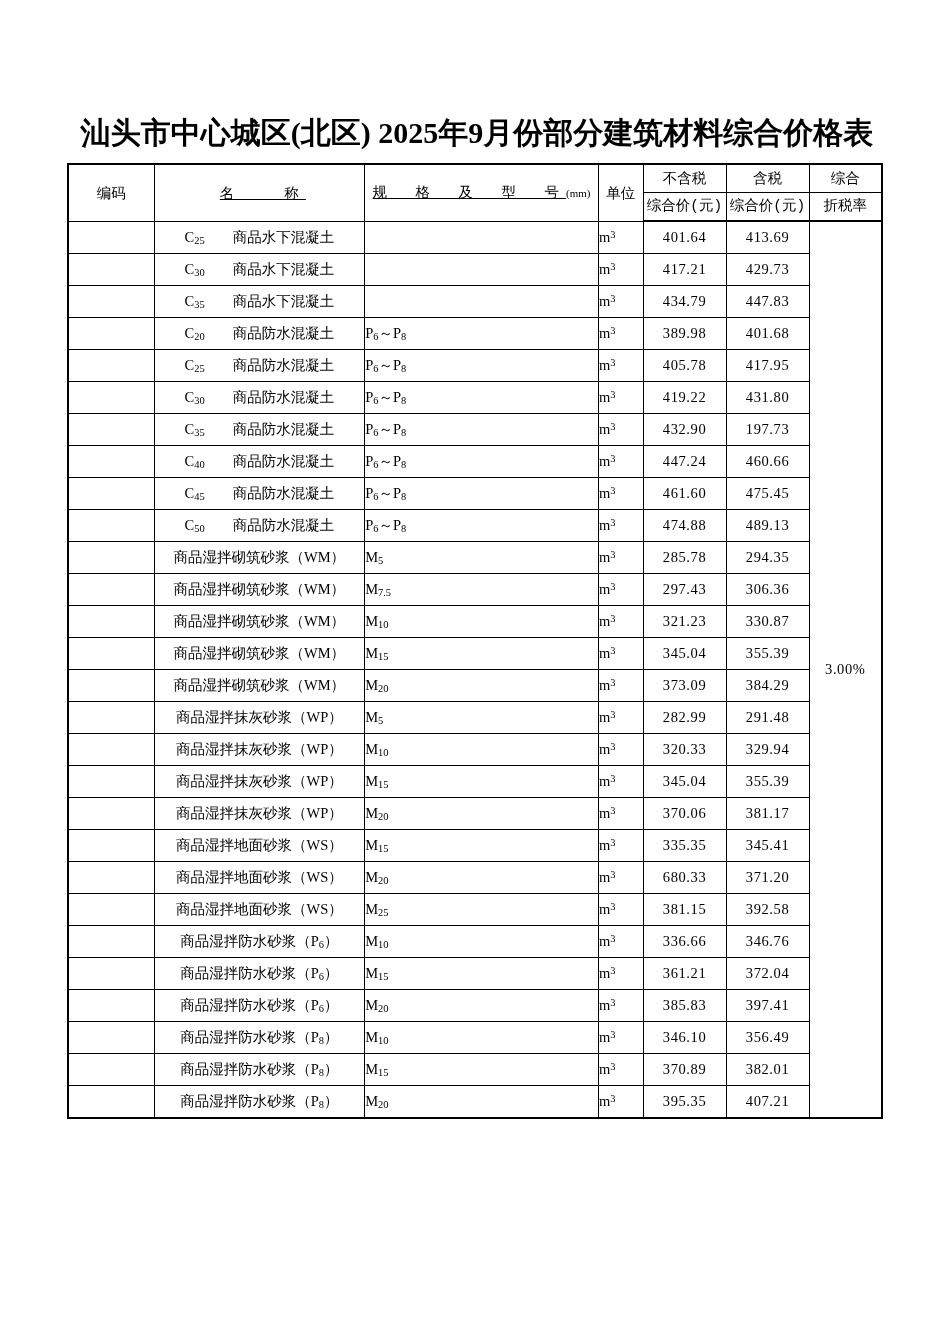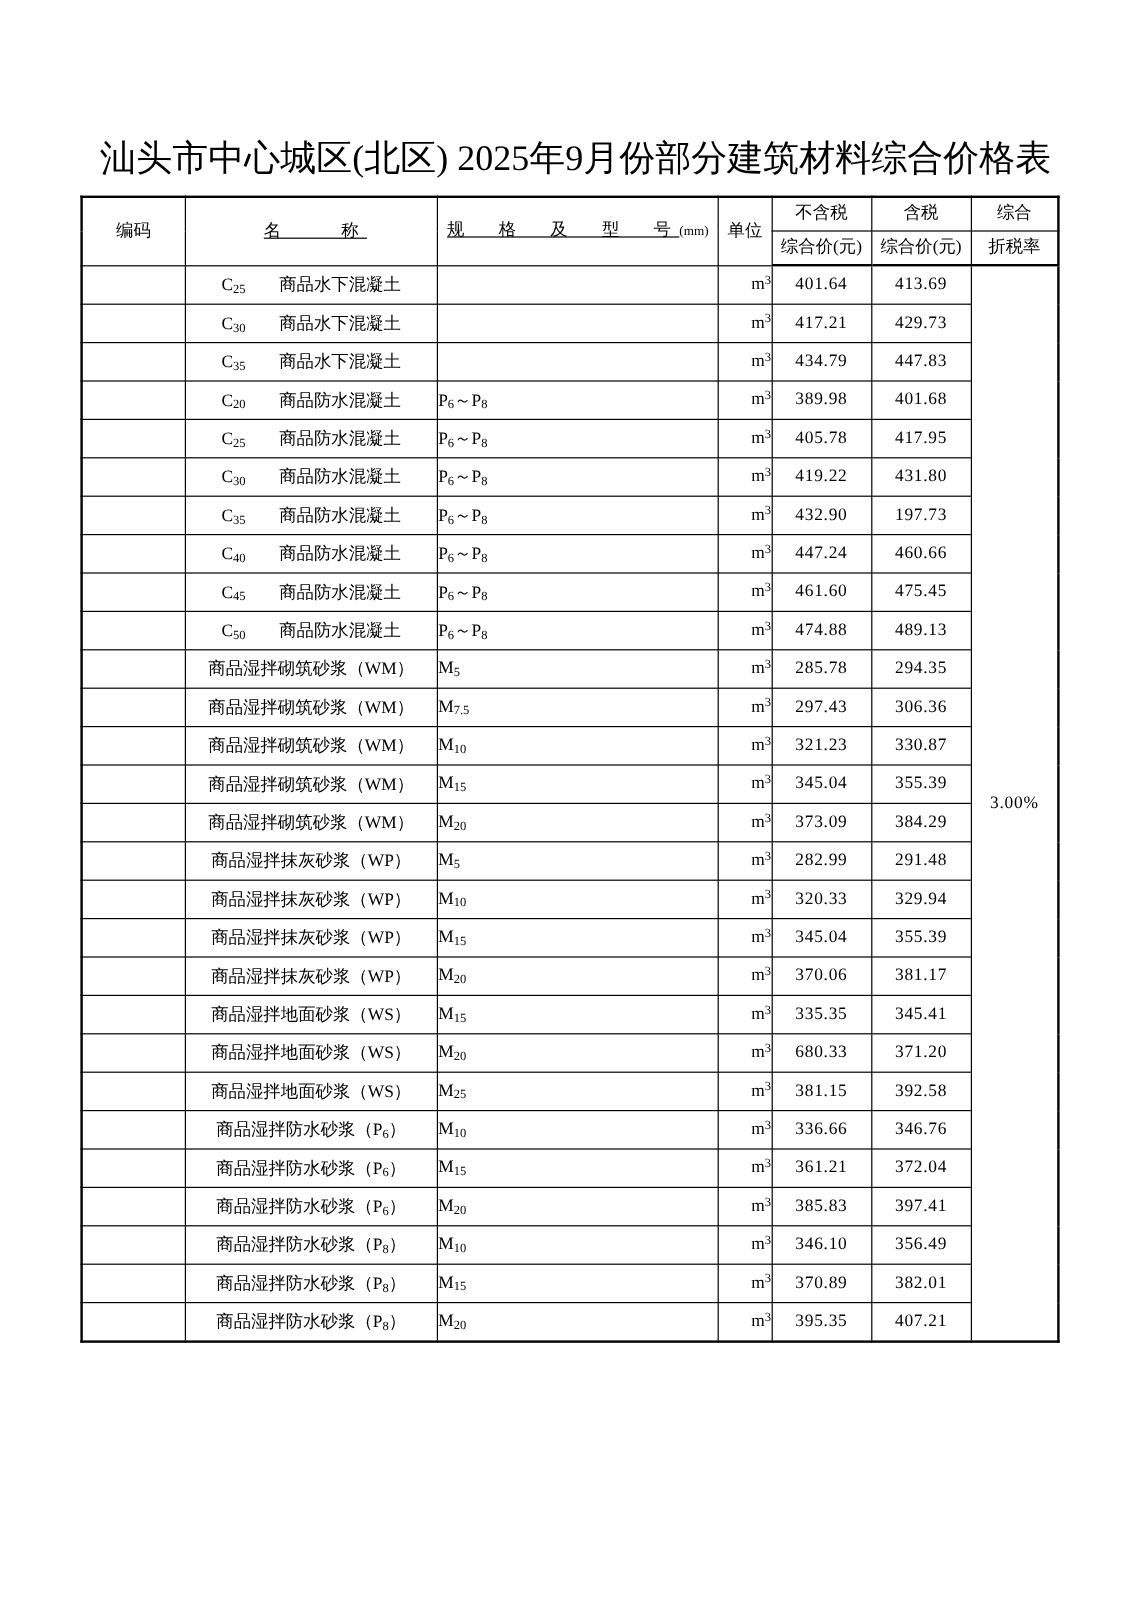--- a/index.html
+++ b/index.html
@@ -21,23 +21,23 @@
     height: 1344px;
     box-sizing: border-box;
   }
 
   
   .doc-title {
     position: absolute;
     left: 78px;
     top: 113px;
     width: 798px;
-    text-align: right;
+    text-align: center;
     font-size: 30px;
-    font-weight: normal;
+    font-weight: bold;
     line-height: 40px;
     letter-spacing: 0px;
     white-space: nowrap;
     font-family: "Liberation Serif", "DejaVu Serif", serif;
   }
 
   
   .table-wrap {
     position: absolute;
     left: 67px;
@@ -104,29 +104,29 @@
   }
   .hdr-row-top td { border-bottom-width: 0; }
   .hdr-row-bot td { border-top-width: 0; }
   .hdr-two-line {
     display: block;
     line-height: 27px;
     white-space: nowrap;
   }
 
   
-  tr.hdr-row-bot > td { border-bottom: 2.2px solid #000000; }
+  tr.hdr-row-bot > td { border-bottom: 2.2px solid #000000; font-family: Liberation Mono, monospace; }
 
   
   tr.data-row > td { height: 31px; }
 
   .cell-code  { text-align: center; }
   .cell-name  { text-align: center; font-size: 15px; white-space: nowrap; }
   .cell-spec  { text-align: left; padding-left: 14px; font-size: 14px; white-space: nowrap; }
-  .cell-unit  { text-align: right; font-size: 13px; margin-left: 47px; }
+  .cell-unit  { text-align: left; font-size: 13px; margin-left: 47px; }
   .cell-num   { text-align: center; font-size: 15px; letter-spacing: 0.6px; }
   .cell-rate  { text-align: center; font-size: 15px; letter-spacing: 0.6px; vertical-align: middle; }
 
   .grade {
     display: inline-block;
     margin-right: 28px;
   }
   sub {
     font-size: 0.72em;
     vertical-align: -0.22em;

